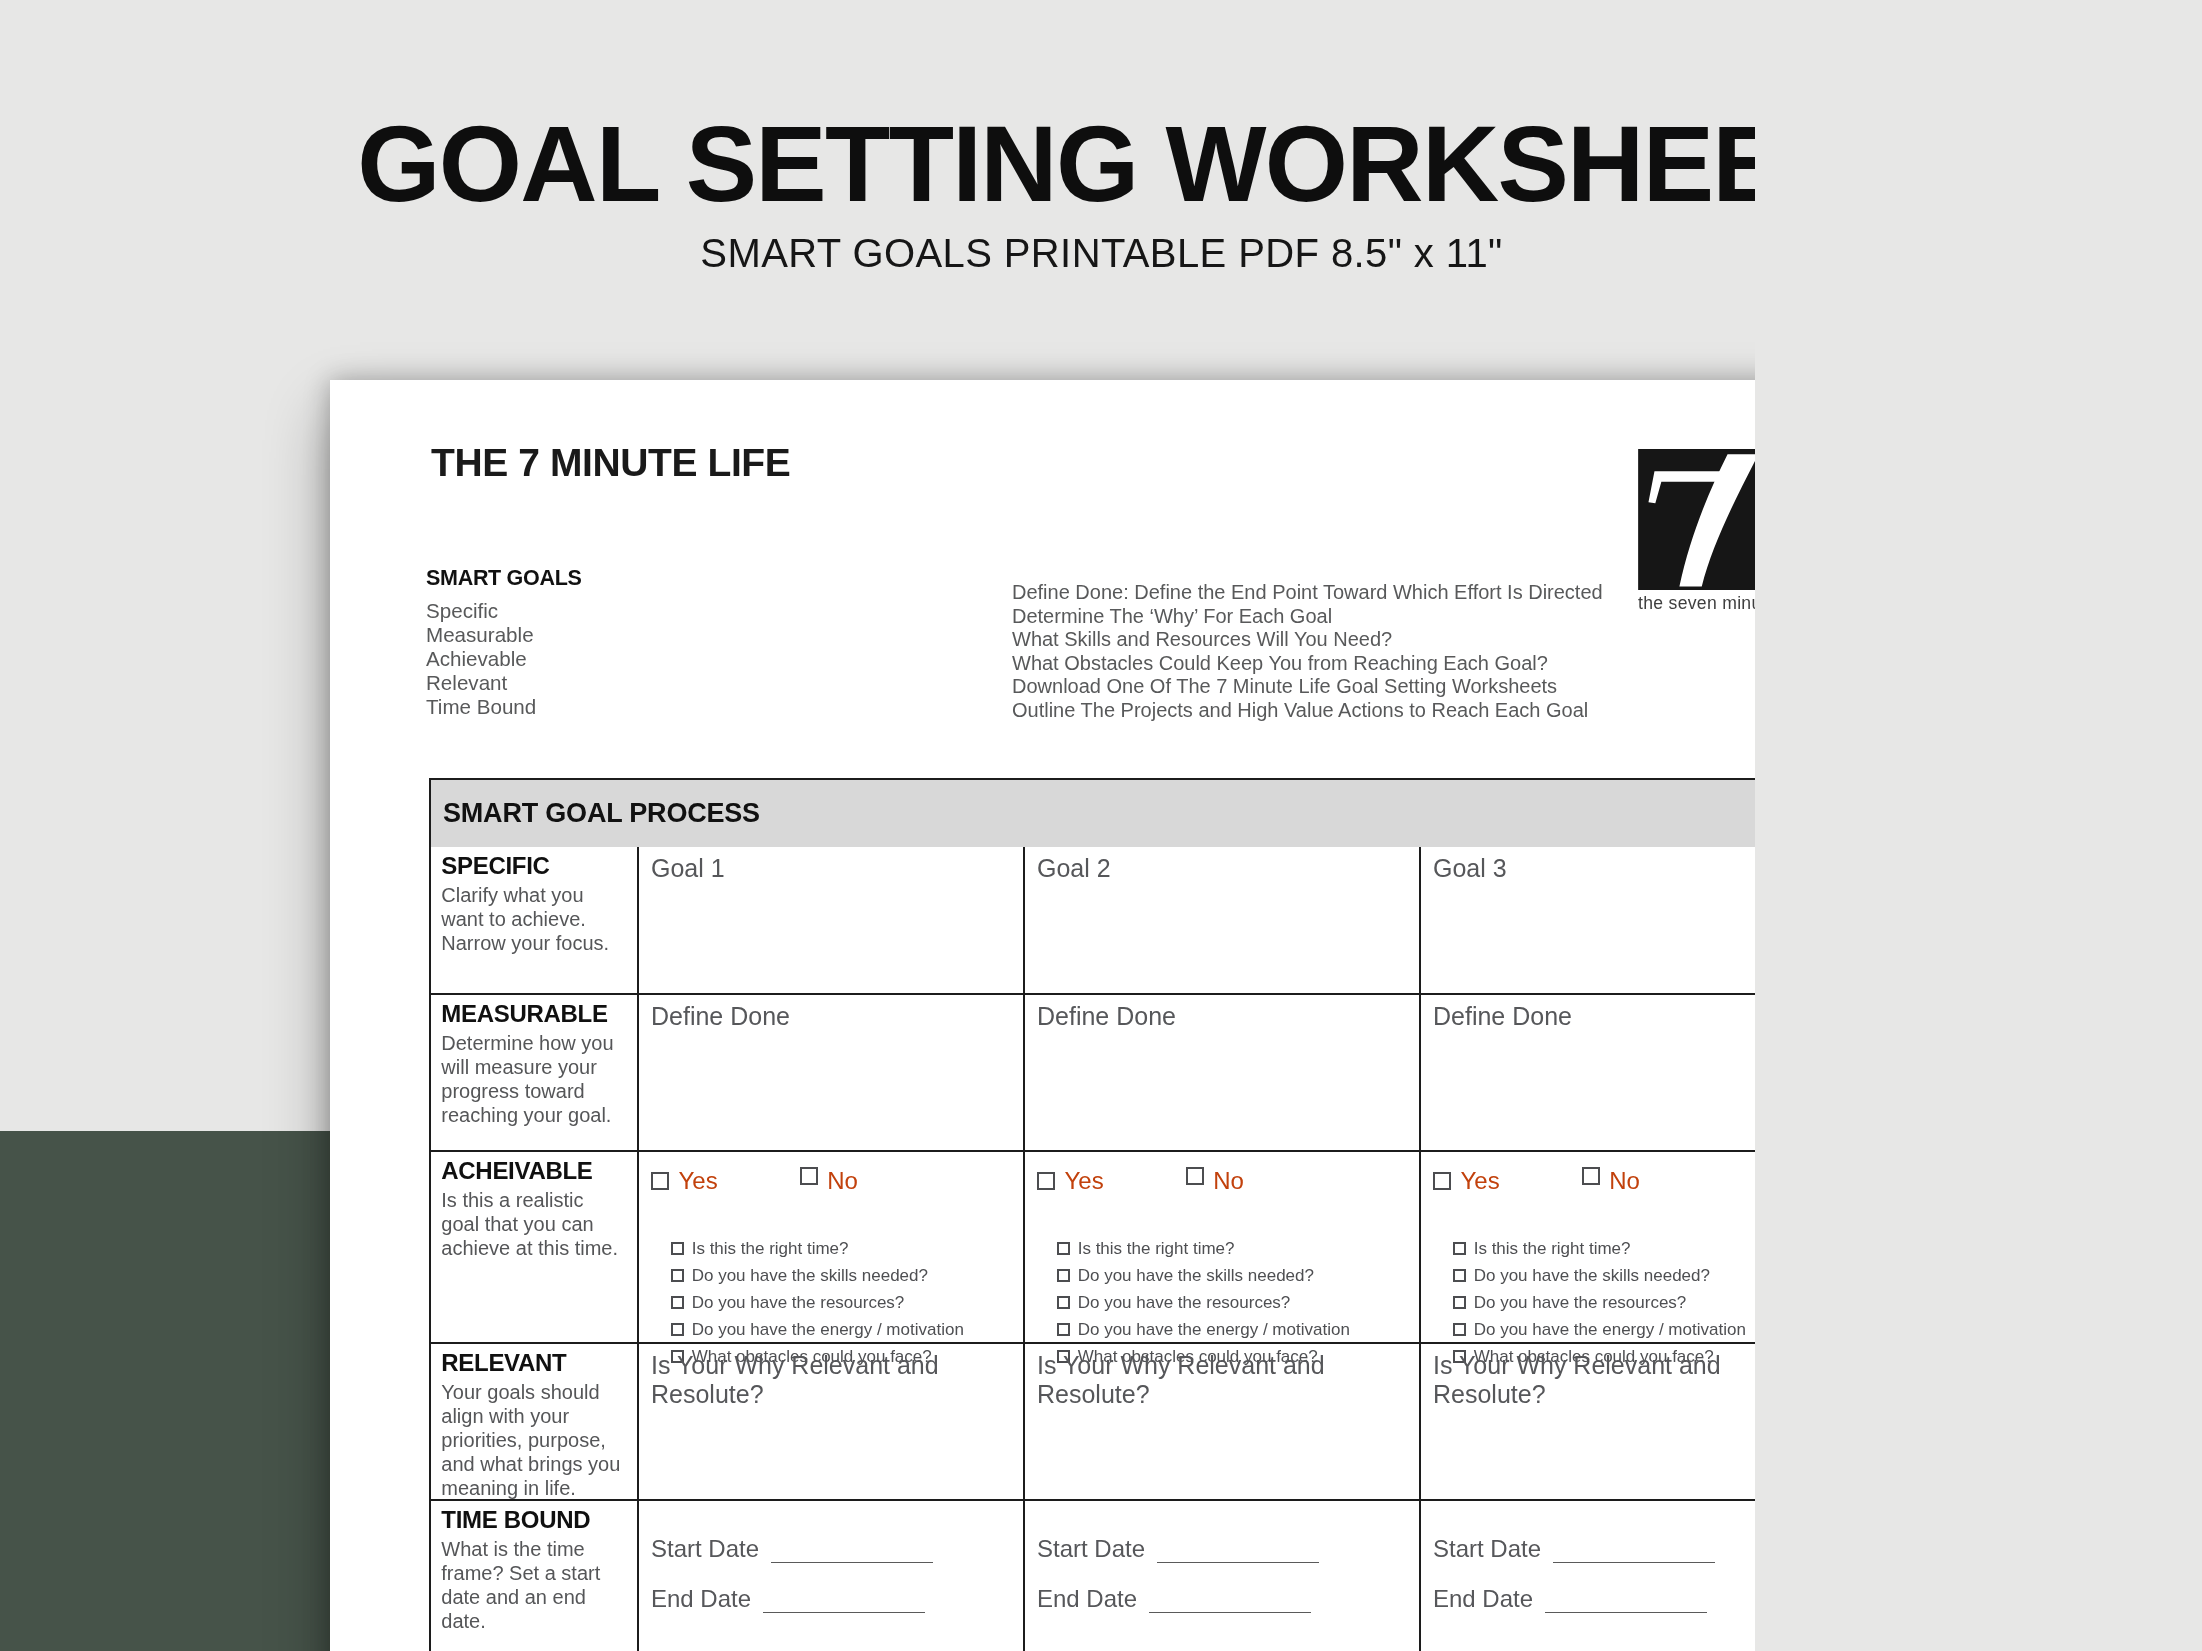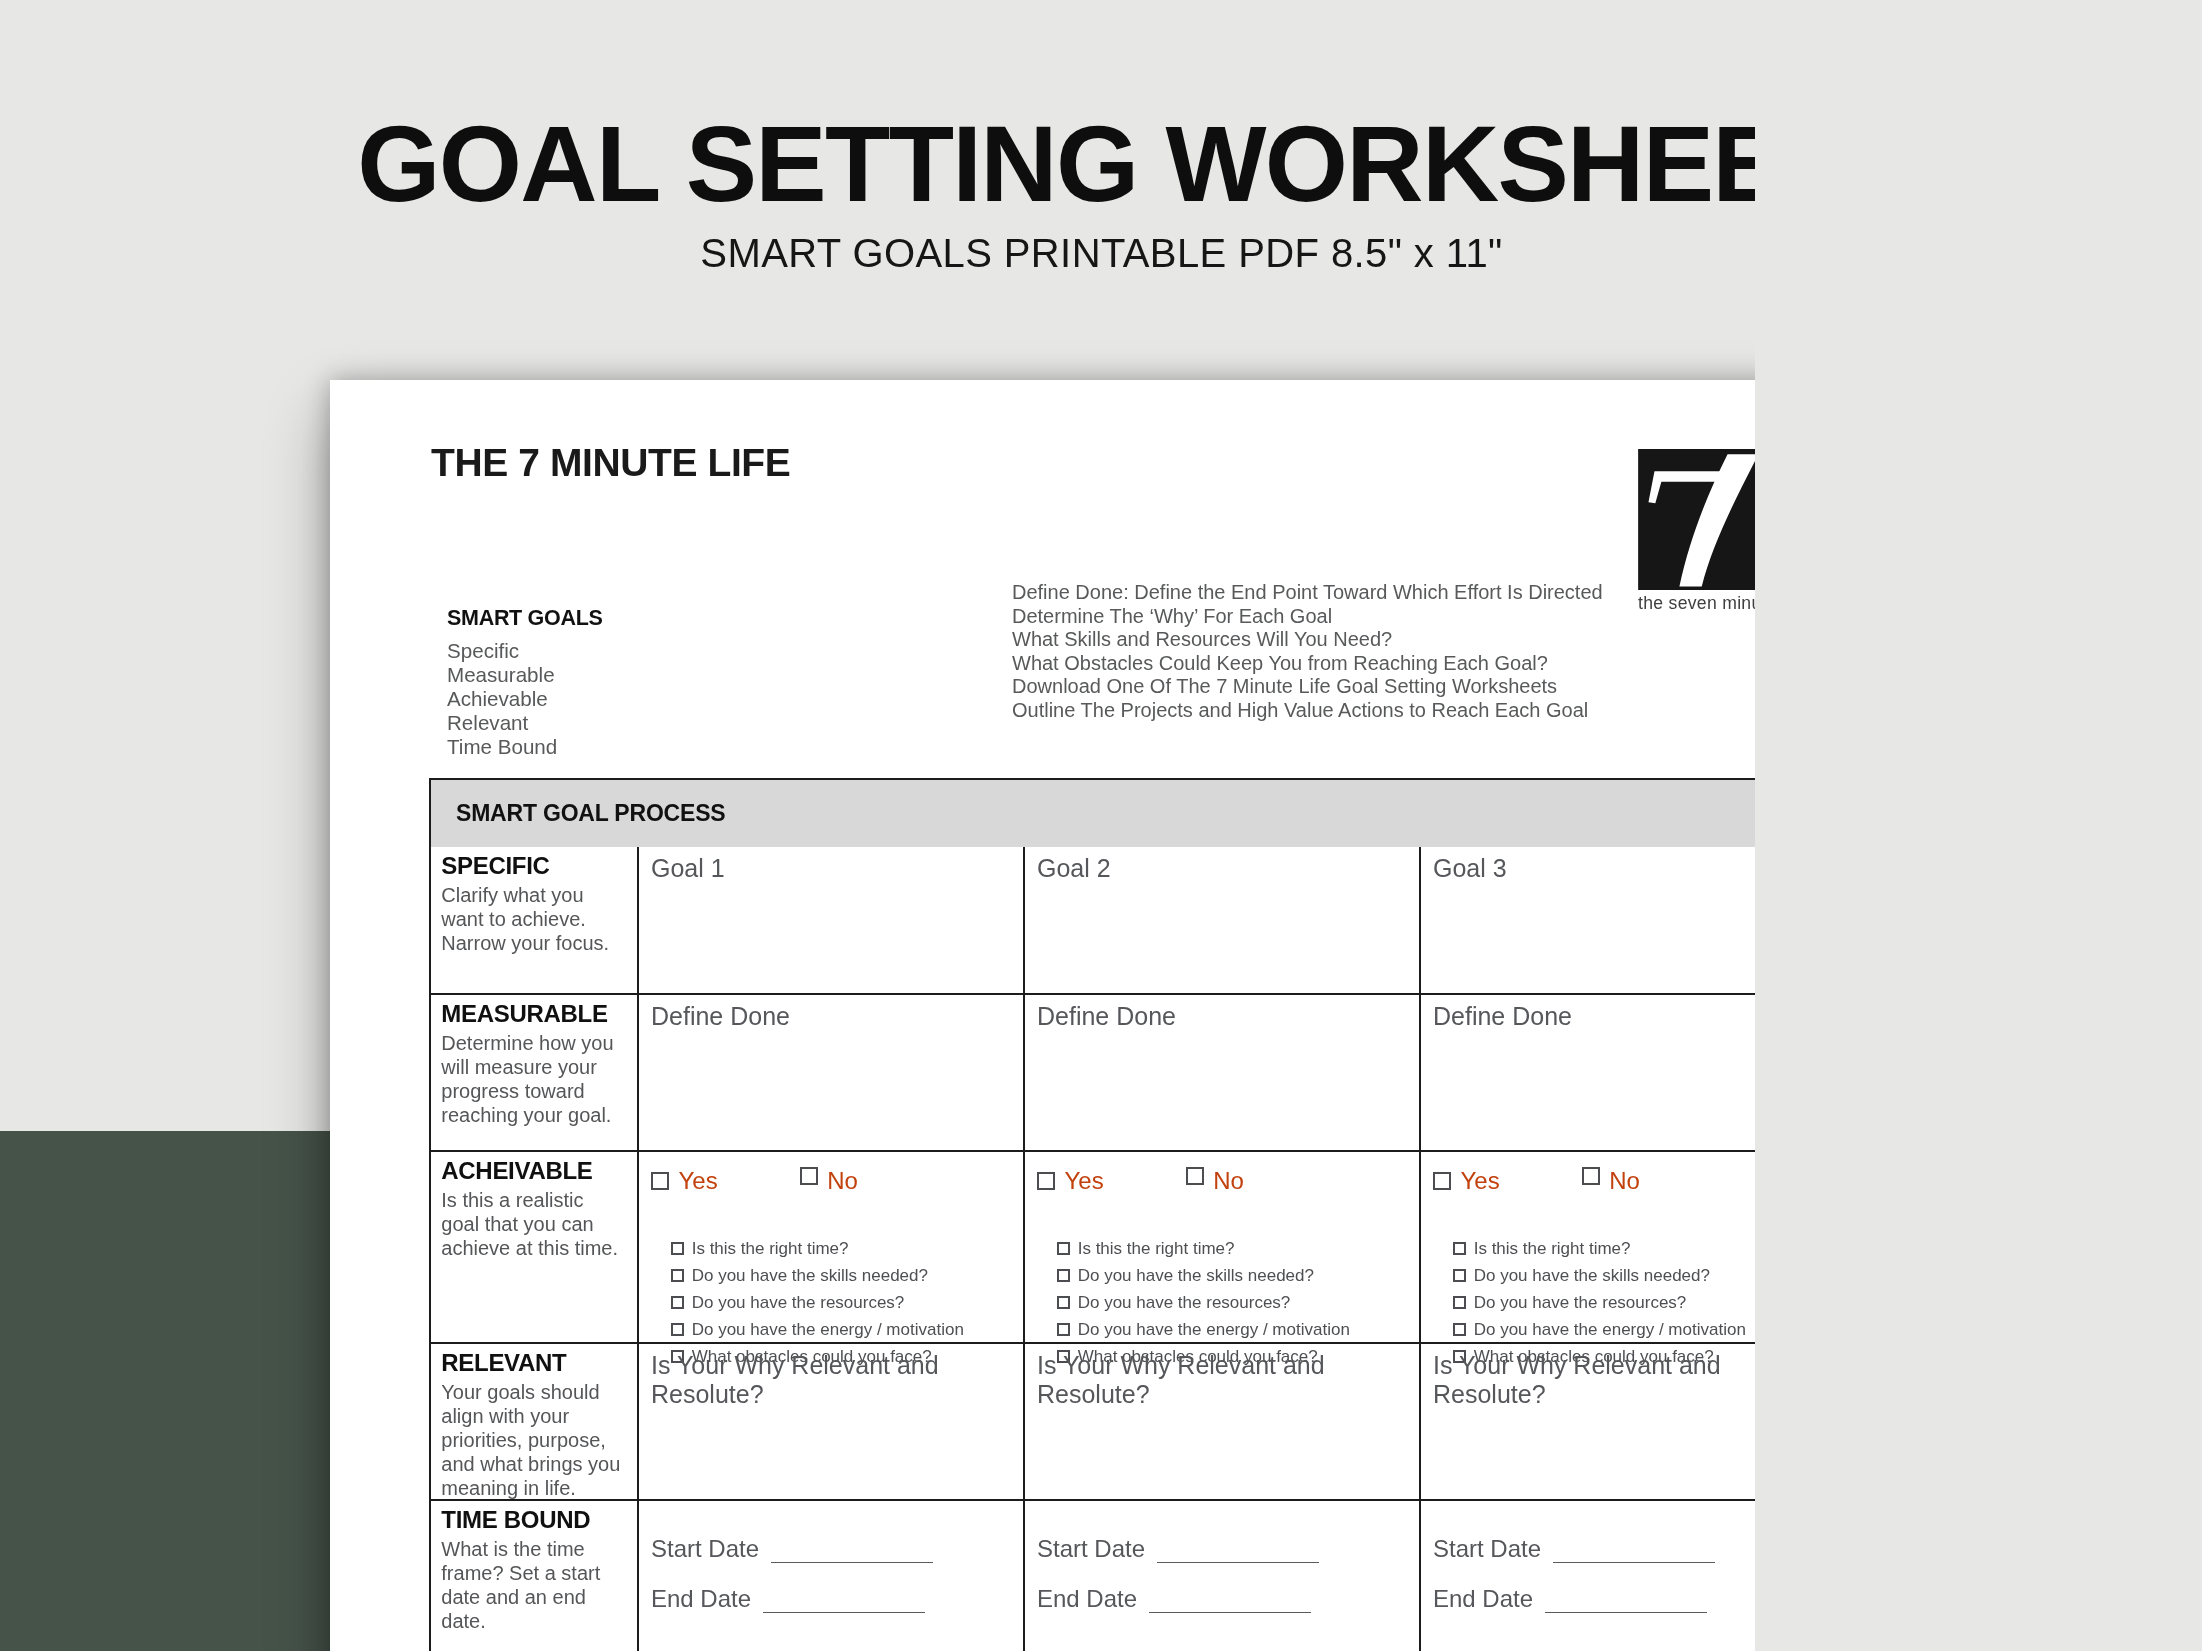--- a/index.html
+++ b/index.html
@@ -12,37 +12,37 @@
               font-size:107px;font-weight:800;letter-spacing:-1.7px;color:#0e0e0e;white-space:nowrap;}
   .hero-subtitle{position:absolute;left:0;top:231px;width:2203px;text-align:center;
               font-size:40px;font-weight:400;letter-spacing:0.4px;color:#161616;white-space:nowrap;}
 
   .paper{position:absolute;left:330px;top:380px;width:1564px;height:1308px;background:#ffffff;
          box-shadow:0 0 24px rgba(0,0,0,.28), 0 30px 60px rgba(0,0,0,.32);}
 
   .ws-heading{position:absolute;left:101px;top:59px;font-size:39px;font-weight:800;
               line-height:48px;color:#1a1a1a;letter-spacing:-0.4px;}
 
-  .smart-goals{position:absolute;left:117px;top:186px;margin-top:40px;}
+  .smart-goals{position:absolute;left:96px;top:186px;}
   .smart-goals .sg-title{font-size:21.5px;font-weight:800;color:#111;margin:0 0 7.7px 0;letter-spacing:-0.3px;}
   .smart-goals ul{list-style:none;margin:0;padding:0;}
   .smart-goals li{font-size:20.6px;line-height:24px;color:#58595a;}
 
   .process-notes{position:absolute;left:674px;top:193px;}
   .process-notes ul{list-style:none;margin:8px;padding:0;}
   .process-notes li{font-size:20px;line-height:23.5px;color:#58595a;}
 
   .brand{position:absolute;left:1308px;top:69px;width:155px;}
   .brand svg{display:block;}
   .brand .caption{margin-top:3.4px;font-size:17.6px;color:#3f3f3f;letter-spacing:0.3px;white-space:nowrap;}
 
   .process-table{position:absolute;left:99px;top:398px;width:1380px;border:2.6px solid #1c1c1c;
                  box-sizing:border-box;background:#fff;}
-  .thead{height:67px;background:#d8d8d8;display:flex;align-items:center;padding-left:25px;
-         font-size:23px;font-weight:800;letter-spacing:-0.2px;color:#111;box-sizing:border-box;}
+  .thead{height:67px;background:#d8d8d8;display:flex;align-items:center;padding-left:12px;
+         font-size:27px;font-weight:800;letter-spacing:-0.2px;color:#111;box-sizing:border-box;}
   .trow{display:grid;grid-template-columns:206px 386px 396px 386px;border-top:2.6px solid #1c1c1c;box-sizing:border-box;}
   .trow .cell{box-sizing:border-box;border-left:2.6px solid #1c1c1c;padding:6.9px 12px;position:relative;}
   .trow .cell.label{border-left:none;padding:5.2px 10.3px;}
   .r-specific{height:146px;} .r-measurable{height:157px;} .r-achievable{height:192px;}
   .r-relevant{height:157px;} .r-timebound{height:258px;}
 
   .lbl-title{font-size:24px;font-weight:800;color:#101010;letter-spacing:-0.3px;margin:0 0 2.6px 0;}
   .lbl-desc{font-size:20px;line-height:24px;color:#555658;max-width:182px;}
 
   .cell-text{font-size:25px;color:#56575a;}

